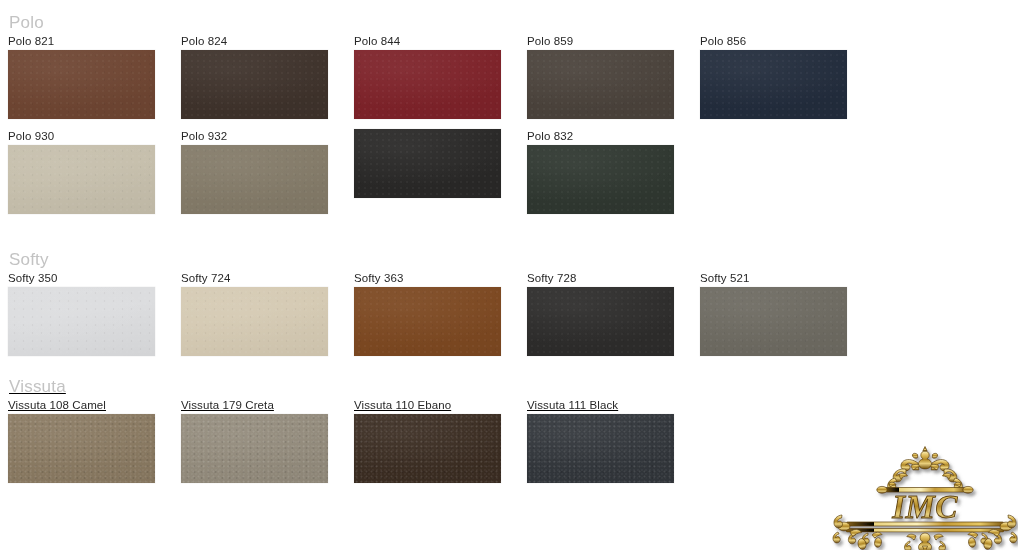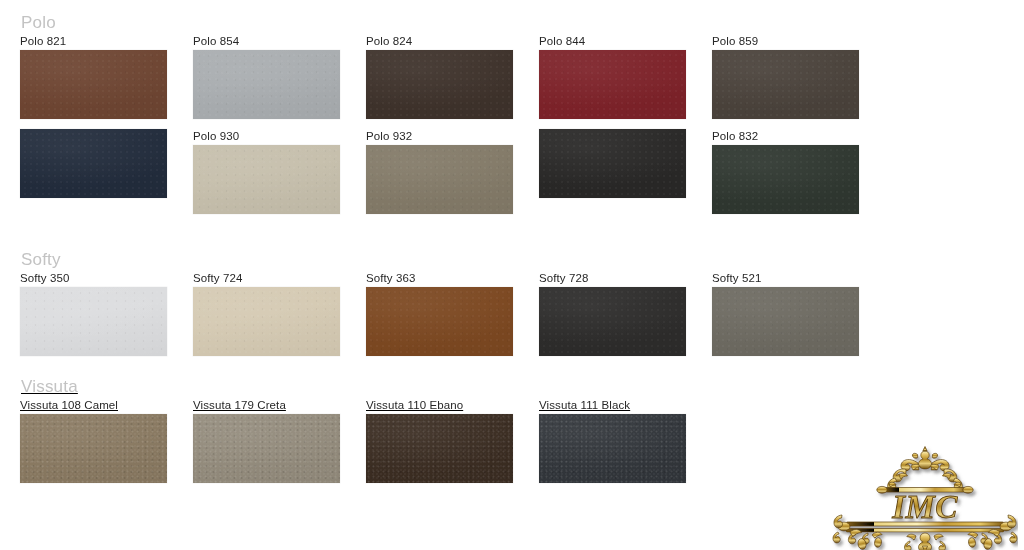--- a/index.html
+++ b/index.html
@@ -17,21 +17,21 @@
 
   #page {
     position: relative;
     width: 1024px;
     height: 550px;
     background: #ffffff;
   }
 
   .section {
     position: relative;
-    padding: 0 0 0 16px;
+    padding: 0 0 0 4px;
   }
 
   .section-header {
     font-size: 17px;
     color: #c3c3c3;
     font-weight: 400;
     letter-spacing: 0.2px;
     padding-left: 5px;
     height: 22px;
     line-height: 22px;
@@ -125,36 +125,33 @@
 
   <div id="sections-root">
       <div class="section sec-polo">
         <div class="section-header">Polo</div>
         <div class="swatch-grid">
           <div class="swatch-cell">
             <div class="swatch-label">Polo 821</div>
             <div class="swatch-chip fine" style="background: rgb(110, 69, 50);"></div>
           </div>
           <div class="swatch-cell">
-            <div class="swatch-label">Polo 854</div>
-            <div class="swatch-chip fine" style="background: rgb(169, 173, 176);"></div>
-          </div>
-          <div class="swatch-cell">
             <div class="swatch-label">Polo 824</div>
             <div class="swatch-chip fine" style="background: rgb(62, 50, 43);"></div>
           </div>
           <div class="swatch-cell">
             <div class="swatch-label">Polo 844</div>
             <div class="swatch-chip fine" style="background: rgb(125, 34, 41);"></div>
           </div>
           <div class="swatch-cell">
             <div class="swatch-label">Polo 859</div>
             <div class="swatch-chip fine" style="background: rgb(74, 66, 59);"></div>
           </div>
           <div class="swatch-cell">
+            <div class="swatch-label">Polo 856</div>
             <div class="swatch-chip fine" style="background: rgb(34, 44, 60);"></div>
           </div>
           <div class="swatch-cell">
             <div class="swatch-label">Polo 930</div>
             <div class="swatch-chip fine" style="background: rgb(198, 191, 172);"></div>
           </div>
           <div class="swatch-cell">
             <div class="swatch-label">Polo 932</div>
             <div class="swatch-chip fine" style="background: rgb(131, 122, 104);"></div>
           </div>

